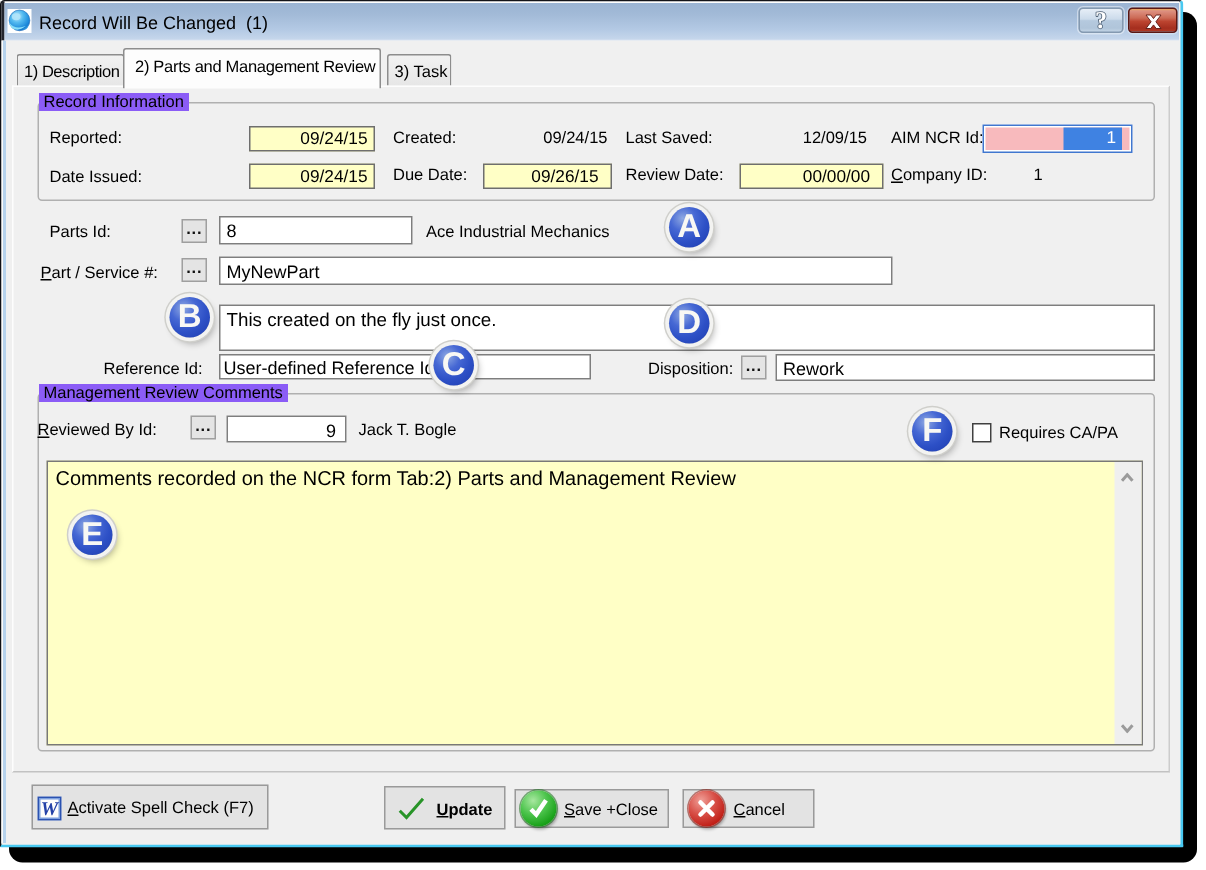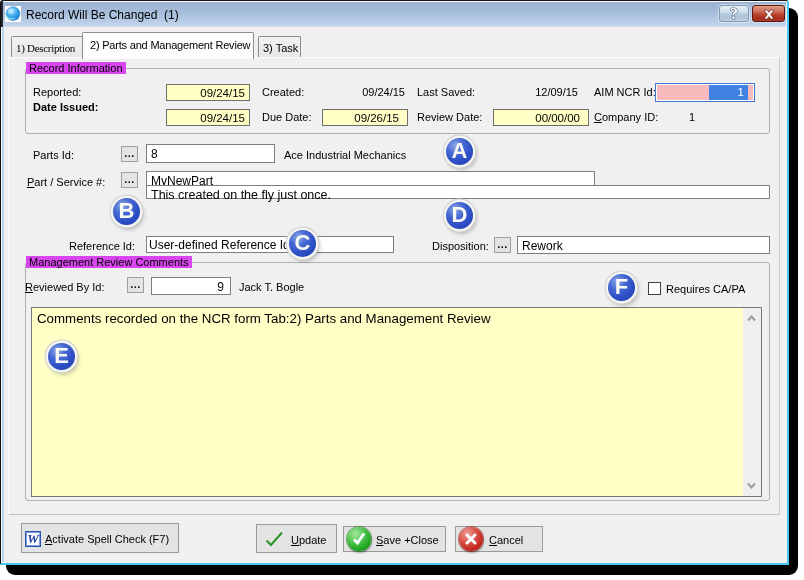--- a/index.html
+++ b/index.html
@@ -20,32 +20,32 @@
 .capbtn{top:5px;height:17px;border-radius:3px;text-align:center;}
 #helpbtn{left:719px;width:30px;border:1px solid #8499b0;
   background:linear-gradient(#e6eef7 0%,#ccdbeb 45%,#b5c9de 52%,#b0c5da 85%,#c2d3e4 100%);
   box-shadow:0 0 0 1px rgba(255,255,255,0.45);}
 #closebtn{left:752px;width:33px;border:1px solid #5a1713;
   background:linear-gradient(#e9a95e 0%,#dd9181 8%,#cc6a55 40%,#bc4430 55%,#a52e1e 85%,#b03a26 100%);
   box-shadow:0 0 0 1px rgba(255,255,255,0.3);}
 
 .tab{font-size:11px;color:#000;background:linear-gradient(#f2f2f2,#e6e6e6);
   border:1px solid #8d8d8d;border-bottom:none;border-radius:2px 2px 0 0;white-space:nowrap;}
-#tab1{left:11px;top:36px;width:72px;height:22px;padding:5px 0 0 4px;letter-spacing:-0.3px;font-family:Liberation Serif, serif;}
+#tab1{left:11px;top:36px;width:72px;height:22px;padding:5px 0 0 4px;letter-spacing:-0.3px;}
 #tab3{left:258px;top:36px;width:43px;height:22px;padding:5px 16px 0 4px;}
 #tab2{left:82px;top:32px;width:172px;height:27px;padding:6px 0 0 7px;letter-spacing:-0.2px;
   background:#fdfdfd;z-index:5;}
 #panel{left:8px;top:57px;width:772px;height:458px;background:#f0f0f0;
   border-top:1px solid #fdfdfd;border-left:1px solid #fdfdfd;
   border-bottom:1px solid #c2c2c2;border-right:1px solid #cccccc;}
 
 .grp{border:1px solid #b0b0b0;border-radius:3px;}
 #grp1{left:25px;top:68px;width:745px;height:66px;}
 #grp2{left:25px;top:262px;width:745px;height:239px;}
-.grplbl{font-size:11px;background:#d946ef;padding:0 3px;white-space:nowrap;}
+.grplbl{font-size:11px;background:#8b5cf6;padding:0 3px;white-space:nowrap;}
 
 .lbl{font-size:11px;color:#000;white-space:nowrap;}
 .ybox{background:#ffffc6;border:1px solid #6e6e6e;font-size:11.5px;text-align:right;
   padding:2px 4px 0 0;height:17px;}
 .inp{background:#fff;border:1px solid #7e7e7e;font-size:12px;padding:2px 0 0 4px;height:19px;white-space:nowrap;}
 .dots{width:17px;height:16px;background:#e4e4e4;border:1px solid #9f9f9f;
   font-size:11px;font-weight:bold;color:#111;text-align:center;line-height:13px;letter-spacing:0.5px;}
 
 .ball{width:27px;height:27px;border-radius:50%;z-index:20;
   background:radial-gradient(circle at 34% 28%, #8fa9e2 0%, #4668d4 32%, #2d50c6 60%, #1e3cae 100%);
@@ -108,38 +108,38 @@
 <div class="abs lbl" style="left:262px;top:86px;">Created:</div>
 <div class="abs lbl" style="left:330px;top:86px;width:75px;text-align:right;">09/24/15</div>
 <div class="abs lbl" style="left:417px;top:86px;">Last Saved:</div>
 <div class="abs lbl" style="left:503px;top:86px;width:75px;text-align:right;">12/09/15</div>
 <div class="abs lbl" style="left:594px;top:86px;">AIM NCR Id:</div>
 <div class="abs" style="left:655px;top:83px;width:100px;height:19px;border:1px solid #4077cf;background:#ffffff;">
   <div class="abs" style="left:1px;top:1px;width:96px;height:15px;background:#f8babd;">
     <div class="abs" style="left:52px;top:0;width:39px;height:15px;background:#3f82e2;color:#fff;font-size:11.5px;text-align:right;padding:1px 4px 0 0;">1</div>
   </div>
 </div>
-<div class="abs lbl" style="left:33px;top:101px;font-weight:bold;">Date Issued:</div>
+<div class="abs lbl" style="left:33px;top:112px;">Date Issued:</div>
 <div class="abs ybox" style="left:166px;top:109px;width:84px;">09/24/15</div>
 <div class="abs lbl" style="left:262px;top:111px;">Due Date:</div>
 <div class="abs ybox" style="left:322px;top:109px;width:86px;padding-right:8px;">09/26/15</div>
 <div class="abs lbl" style="left:417px;top:111px;">Review Date:</div>
 <div class="abs ybox" style="left:493px;top:109px;width:96px;padding-right:8px;">00/00/00</div>
 <div class="abs lbl" style="left:594px;top:111px;"><u>C</u>ompany ID:</div>
 <div class="abs lbl" style="left:689px;top:111px;">1</div>
 
 <div class="abs lbl" style="left:33px;top:149px;">Parts Id:</div>
 <div class="abs dots" style="left:121px;top:146px;">...</div>
 <div class="abs inp" style="left:146px;top:144px;width:129px;">8</div>
 <div class="abs lbl" style="left:284px;top:149px;">Ace Industrial Mechanics</div>
 <div class="abs lbl" style="left:27px;top:176px;"><u>P</u>art / Service #:</div>
 <div class="abs dots" style="left:121px;top:172px;">...</div>
 <div class="abs inp" style="left:146px;top:171px;width:449px;">MyNewPart</div>
 
-<div class="abs inp" style="left:146px;top:185px;width:624px;height:14px;font-size:12.5px;">This created on the fly just once.</div>
+<div class="abs inp" style="left:146px;top:203px;width:624px;height:31px;font-size:12.5px;">This created on the fly just once.</div>
 
 <div class="abs lbl" style="left:33px;top:240px;padding-left:36px;">Reference Id:</div>
 <div class="abs inp" style="left:146px;top:236px;width:248px;height:17px;padding-top:1px;padding-left:2px;font-size:12px;">User-defined Reference Id</div>
 <div class="abs lbl" style="left:432px;top:240px;">Disposition:</div>
 <div class="abs dots" style="left:494px;top:237px;">...</div>
 <div class="abs inp" style="left:517px;top:236px;width:253px;height:18px;">Rework</div>
 
 <div class="abs lbl" style="left:25px;top:281px;"><u>R</u>eviewed By Id:</div>
 <div class="abs dots" style="left:127px;top:277px;">...</div>
 <div class="abs inp" style="left:151px;top:277px;width:80px;height:18px;text-align:right;padding-right:6px;">9</div>
@@ -165,21 +165,21 @@
 <div class="abs ball" style="left:48px;top:343px;">E</div>
 <div class="abs ball" style="left:608px;top:274px;">F</div>
 
 <div class="abs btn" id="spell"></div>
 <div class="abs" style="left:25px;top:531px;width:16px;height:16px;background:#fdfdfd;border:1px solid #2b52b0;box-shadow:inset 0 0 0 1px #7da0de;color:#2442a8;font-family:'Liberation Serif',serif;font-size:13px;font-weight:bold;font-style:italic;text-align:center;line-height:14px;">W</div>
 <div class="abs btxt" style="left:45px;top:533px;"><u>A</u>ctivate Spell Check (F7)</div>
 <div class="abs btn" id="updbtn"></div>
 <svg class="abs" style="left:264px;top:531px;" width="20" height="17" viewBox="0 0 20 17">
 <path d="M2.5 9.5 L7 14 L18 1.5" stroke="#289428" stroke-width="2" fill="none"></path>
 </svg>
-<div class="abs btxt" style="left:291px;top:534px;"><u>U</u>pdate</div>
+<div class="abs btxt" style="left:291px;top:534px;font-weight:bold;"><u>U</u>pdate</div>
 <div class="abs btn" id="savbtn"></div>
 <div class="abs" style="left:347px;top:527px;width:24px;height:24px;border-radius:50%;
   background:radial-gradient(circle at 35% 28%, #a8e8a0 0%, #4cc44c 40%, #18a018 75%, #0e8810 100%);
   box-shadow:0 0 0 1px rgba(20,110,20,0.55), 1px 2px 2px rgba(0,0,0,0.3);"></div>
 <svg class="abs" style="left:350px;top:530px;" width="18" height="18" viewBox="0 0 18 18">
 <path d="M4 9.5 L7.5 13 L14 3.5" stroke="#fff" stroke-width="3" fill="none"></path>
 </svg>
 <div class="abs btxt" style="left:376px;top:534px;"><u>S</u>ave +Close</div>
 <div class="abs btn" id="canbtn"></div>
 <div class="abs" style="left:459px;top:527px;width:24px;height:24px;border-radius:50%;

